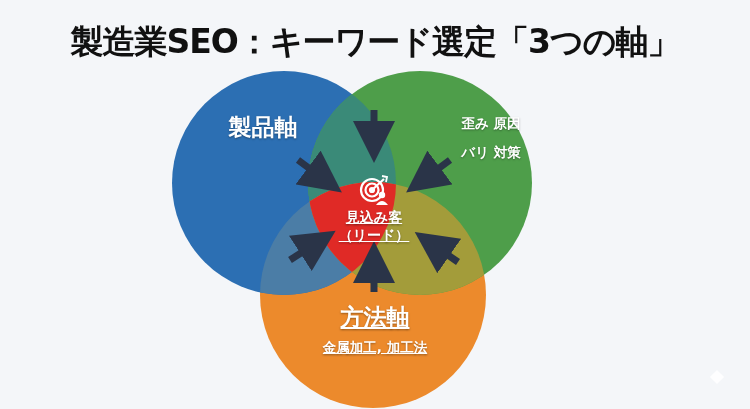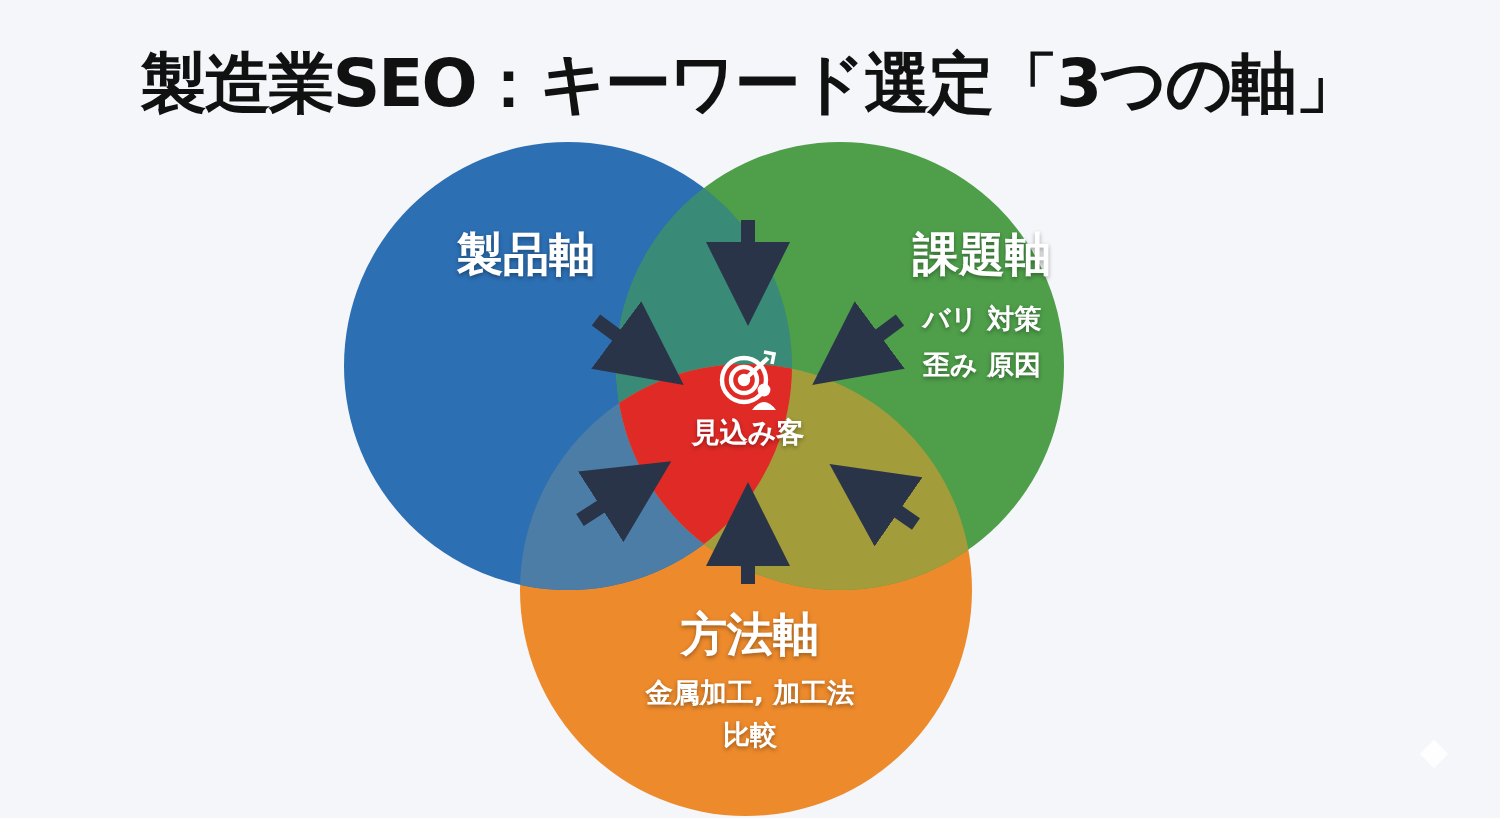--- a/index.html
+++ b/index.html
@@ -79,28 +79,27 @@
     <circle cx="8" cy="5" r="3.2" fill="#fff" stroke="none"></circle>
     <path d="M2,15 Q8,7 14,15 z" fill="#fff" stroke="none"></path>
   </g>
 </svg>
 
 <div class="lbl" style="left:204px; top:112px; width:118px;">
   <div class="axis-title">製品軸</div>
 </div>
 
 <div class="lbl" style="left:432px; top:112px; width:118px;">
-  <div class="axis-title">課題軸</div>
+  <div class="axis-desc">歪み 原因</div>
   <div class="axis-desc" style="margin-top:6px;">バリ 対策</div>
-  <div class="axis-desc">歪み 原因</div>
 </div>
 
-<div class="lbl" style="left:300px; top:302px; width:150px;">
+<div class="lbl" style="left:300px; top:302px; width:150px;text-decoration:underline;">
   <div class="axis-title">方法軸</div>
   <div class="axis-desc" style="margin-top:4px; line-height:21px;">金属加工, 加工法</div>
-  <div class="axis-desc" style="line-height:21px;">比較</div>
 </div>
 
-<div class="lbl" style="left:324px; top:208px; width:100px;">
+<div class="lbl" style="left:324px; top:208px; width:100px;text-decoration:underline;">
   <div class="center-lbl">見込み客</div>
+  <div class="center-lbl">（リード）</div>
 </div>
 
 <div class="sparkle"></div>
 
 </body></html>

